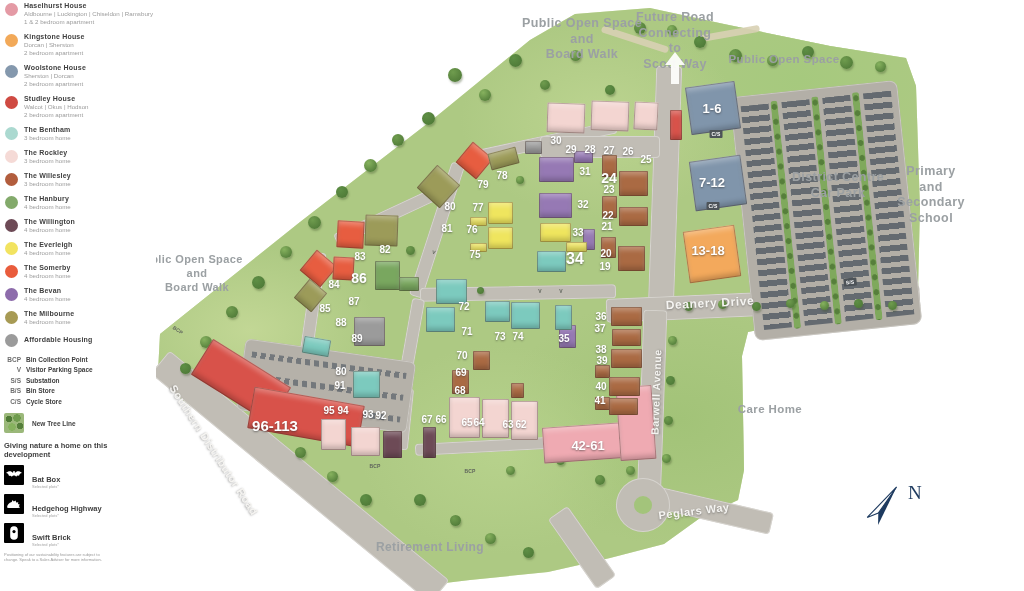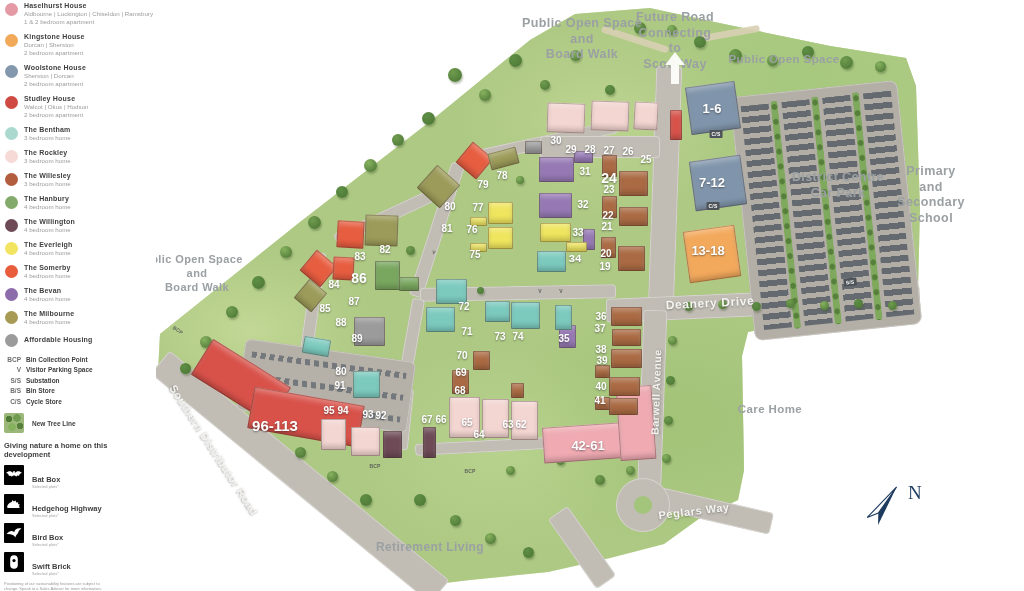--- a/index.html
+++ b/index.html
@@ -260,31 +260,31 @@
         <div class="plot-label" style="left: 646px; top: 143px; font-size: 10px; margin-top: 16px;">25</div>
         <div class="plot-label" style="left: 585px; top: 171px; font-size: 10px;">31</div>
         <div class="plot-label" style="left: 609px; top: 178px; font-size: 14px;">24</div>
         <div class="plot-label" style="left: 609px; top: 189px; font-size: 10px;">23</div>
         <div class="plot-label" style="left: 583px; top: 204px; font-size: 10px;">32</div>
         <div class="plot-label" style="left: 608px; top: 215px; font-size: 10px;">22</div>
         <div class="plot-label" style="left: 607px; top: 226px; font-size: 10px;">21</div>
         <div class="plot-label" style="left: 578px; top: 232px; font-size: 10px;">33</div>
         <div class="plot-label" style="left: 606px; top: 253px; font-size: 10px;">20</div>
         <div class="plot-label" style="left: 605px; top: 266px; font-size: 10px;">19</div>
-        <div class="plot-label" style="left: 575px; top: 259px; font-size: 11px; font-family: Liberation Mono, monospace;">34</div>
+        <div class="plot-label" style="left: 575px; top: 259px; font-size: 16px;">34</div>
         <div class="plot-label" style="left: 601px; top: 316px; font-size: 10px;">36</div>
         <div class="plot-label" style="left: 600px; top: 328px; font-size: 10px;">37</div>
         <div class="plot-label" style="left: 564px; top: 338px; font-size: 10px;">35</div>
         <div class="plot-label" style="left: 601px; top: 349px; font-size: 10px;">38</div>
         <div class="plot-label" style="left: 602px; top: 360px; font-size: 10px;">39</div>
         <div class="plot-label" style="left: 601px; top: 386px; font-size: 10px;">40</div>
         <div class="plot-label" style="left: 600px; top: 400px; font-size: 10px;">41</div>
         <div class="plot-label" style="left: 521px; top: 424px; font-size: 10px;">62</div>
         <div class="plot-label" style="left: 508px; top: 424px; font-size: 10px;">63</div>
-        <div class="plot-label" style="left: 479px; top: 422px; font-size: 10px; margin-top: 12px;">64</div>
+        <div class="plot-label" style="left: 479px; top: 422px; font-size: 10px;">64</div>
         <div class="plot-label" style="left: 467px; top: 422px; font-size: 10px;">65</div>
         <div class="plot-label" style="left: 441px; top: 419px; font-size: 10px;">66</div>
         <div class="plot-label" style="left: 427px; top: 419px; font-size: 10px;">67</div>
         <div class="plot-label" style="left: 460px; top: 390px; font-size: 10px;">68</div>
         <div class="plot-label" style="left: 461px; top: 372px; font-size: 10px;">69</div>
         <div class="plot-label" style="left: 462px; top: 355px; font-size: 10px;">70</div>
         <div class="plot-label" style="left: 467px; top: 331px; font-size: 10px;">71</div>
         <div class="plot-label" style="left: 464px; top: 306px; font-size: 10px;">72</div>
         <div class="plot-label" style="left: 500px; top: 336px; font-size: 10px;">73</div>
         <div class="plot-label" style="left: 518px; top: 336px; font-size: 10px;">74</div>
@@ -513,29 +513,20 @@
           <span class="nat-icon"><svg width="20" height="20" viewBox="0 0 20 20">
               <path fill="#fff" d="M3 13.6c.3-3 2-4.9 4.7-5.6l.9-2 1.2 1.6 1.8-1.1.6 2 2.1-.3-.3 1.9 2 .6-1.3 1.4 1.4 1.3-2 .7H4.5L3 13.6z"></path>
             </svg></span>
           <div>
             <div class="nat-name">Hedgehog Highway</div>
             <div class="nat-note">Selected plots*</div>
           </div>
         </div>
         <div class="nat-row">
           <span class="nat-icon"><svg width="20" height="20" viewBox="0 0 20 20">
-              <path fill="#fff" d="M2.5 11c3-3.5 6-3.8 7.7-1.7.6-3.2 3.6-4.8 7.2-3.8-1.9 1.1-2.9 2.5-3.2 4.3-1.6 2-2.6 3.4-2.9 4.7-.7-2.3-3.7-3.7-8.8-3.5z"></path>
-            </svg></span>
-          <div>
-            <div class="nat-name">Bird Box</div>
-            <div class="nat-note">Selected plots*</div>
-          </div>
-        </div>
-        <div class="nat-row">
-          <span class="nat-icon"><svg width="20" height="20" viewBox="0 0 20 20">
               <rect x="6.2" y="3.2" width="7.6" height="13.6" rx="3.8" fill="#fff"></rect>
               <circle cx="10" cy="8.6" r="1.6" fill="#000"></circle>
             </svg></span>
           <div>
             <div class="nat-name">Swift Brick</div>
             <div class="nat-note">Selected plots*</div>
           </div>
         </div>
       </div>
     <p id="disclaimer">Positioning of our sustainability features are subject to change. Speak to a Sales Adviser for more information.</p>

